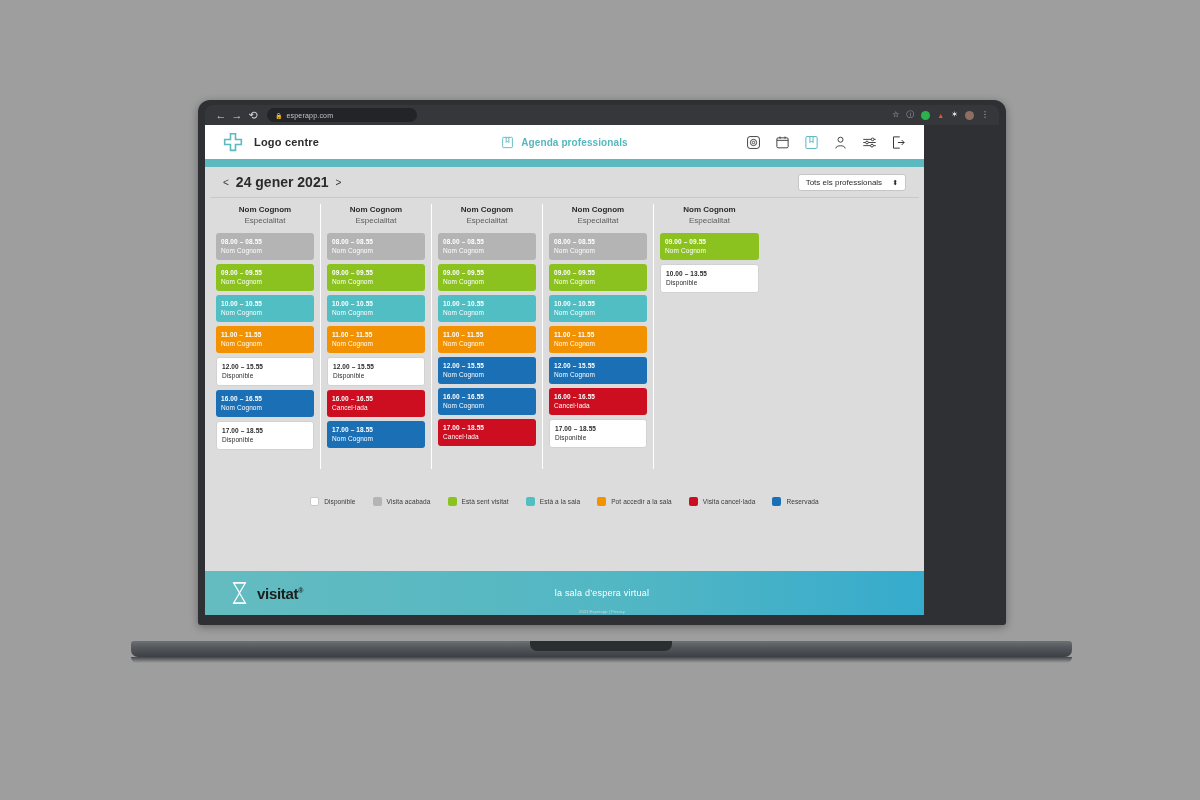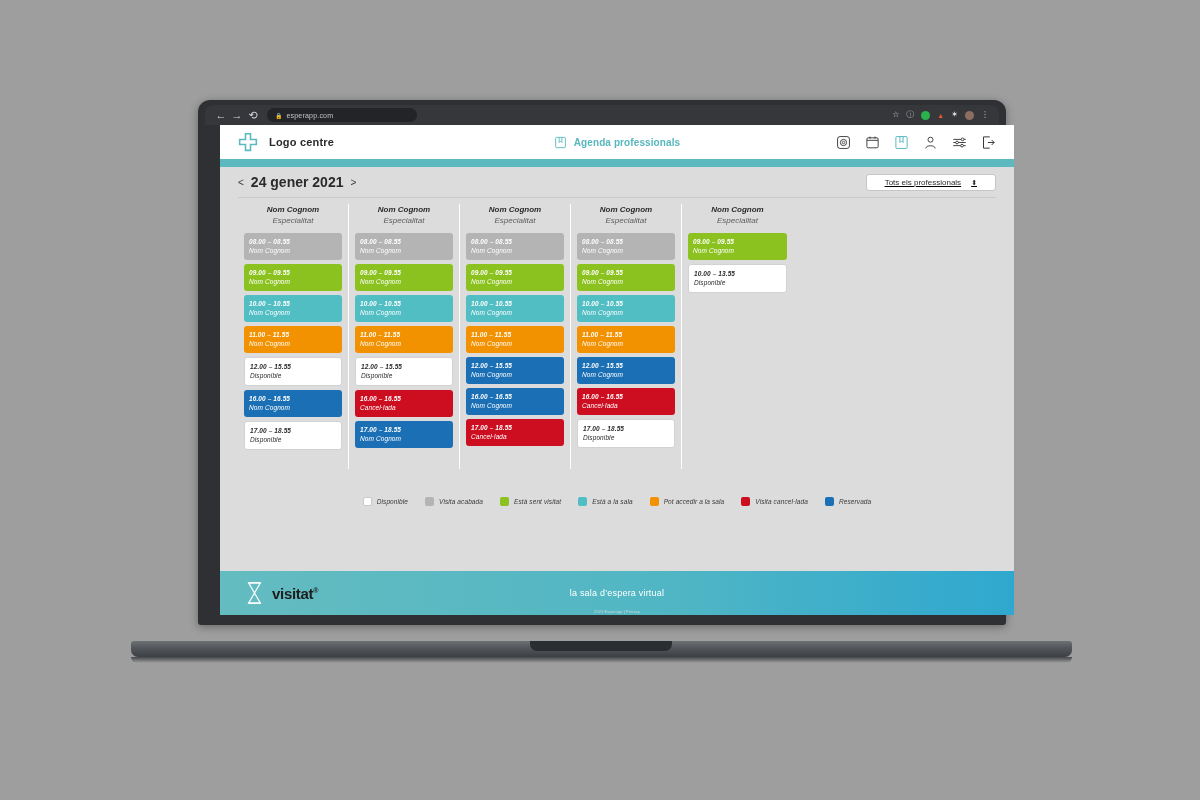--- a/index.html
+++ b/index.html
@@ -95,24 +95,23 @@
     display: flex; align-items: center; gap: 7px;
     padding-right: 2px;
   }
   .ext-dot { width: 9px; height: 9px; border-radius: 50%; flex: none; }
   .ext-glyph { font-size: 8px; color: #c8cbcf; line-height: 1; }
 
   
   #app-viewport {
     position: absolute;
     left: 205px; top: 125px;
-    width: 794px; height: 490px;
+    width: 719px; height: 490px;
     background: #dcdcdc;
     overflow: hidden;
-    margin-left: 15px;
   }
 
   
   #app-header {
     height: 34px;
     background: #ffffff;
     display: flex;
     align-items: center;
     padding: 0 18px;
   }
@@ -145,29 +144,28 @@
   #date-nav { display: flex; align-items: center; gap: 7px; }
   .date-arrow { font-size: 10px; color: #3a3a3a; }
   #date-label { font-size: 14px; color: #2b2b2b; font-weight: 600; }
   #prof-select {
     margin-left: auto;
     background: #fff;
     border: 1px solid #c6c6c6;
     border-radius: 3px;
     height: 17px;
     display: flex; align-items: center;
-    padding: 0 18px;
+    padding: 0 7px;
     gap: 10px;
-    text-decoration: underline;
   }
   #prof-select-value { font-size: 8px; color: #2b2b2b; }
   #prof-select-caret { font-size: 7px; color: #2b2b2b; line-height: 1; }
 
   
-  #agenda-area { padding: 0 18px; font-style: italic; }
+  #agenda-area { padding: 0 5px; }
   #agenda-grid {
     display: flex;
     border-top: 1px solid #c9c9c9;
     padding-top: 6px;
   }
   .prof-column {
     width: 111px;
     flex: none;
     padding: 0 6px;
     border-right: 1px solid #ffffff;

